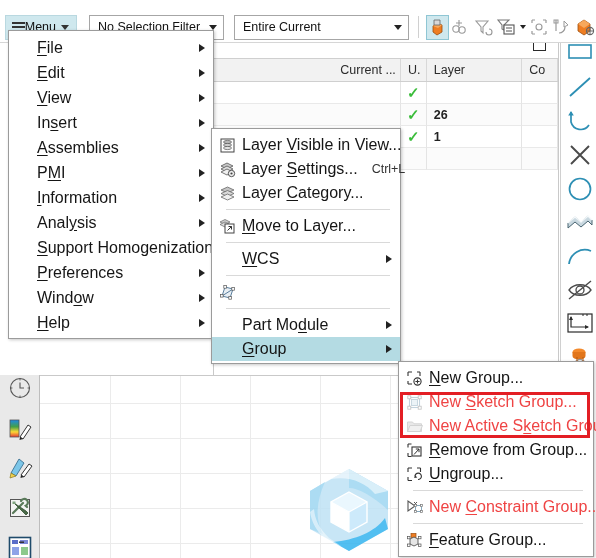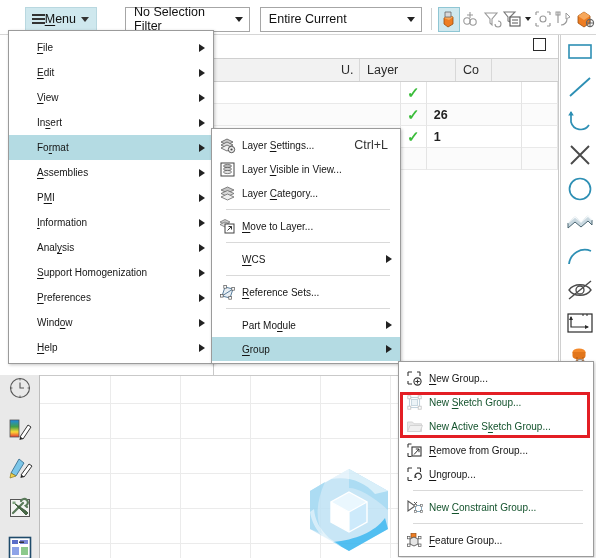--- a/index.html
+++ b/index.html
@@ -9,43 +9,43 @@
     overflow: hidden;
     font-family: "Liberation Sans", sans-serif;
     font-size: 12.5px;
     color: #1b1b1b;
     background: #ffffff;
   }
   #app { position: relative; width: 596px; height: 558px; background: #ffffff; }
 
   
   .topbar {
-    position: absolute; left: 0; top: 4px; width: 596px; height: 31px;
+    position: absolute; left: 0; top: 12px; width: 596px; height: 31px;
     background: #ffffff; border-bottom: 1px solid #d6d6d6;
-    display: flex; align-items: center; padding-left: 20px;
+    display: flex; align-items: center;
   }
   .menu-btn {
     margin-left: 5px; height: 25px; min-width: 72px;
     background: #cfe8ee; border: 1px solid #b9d8e0;
     display: flex; align-items: center; gap: 5px; padding: 0 7px 0 6px;
     font-size: 12.5px; color: #111;
   }
   .hamburger { display: inline-block; width: 13px; height: 10px; position: relative; }
   .hamburger i { position: absolute; left: 0; width: 13px; height: 1.5px; background: #333; }
   .hamburger i:nth-child(1) { top: 0; }
   .hamburger i:nth-child(2) { top: 4px; }
   .hamburger i:nth-child(3) { top: 8px; }
   .caret-dn { width: 0; height: 0; border-left: 4px solid transparent; border-right: 4px solid transparent; border-top: 5px solid #333; }
 
   .combo {
     height: 25px; border: 1px solid #a6a6a6; background: #fff;
     display: flex; align-items: center; justify-content: space-between;
     padding: 0 6px 0 8px; font-size: 12.5px; color: #111;
   }
-  .combo.c1 { margin-left: 28px; width: 152px; justify-content: space-between; }
+  .combo.c1 { margin-left: 12px; width: 152px; justify-content: space-between; }
   .combo.c2 { margin-left: 10px; width: 198px; }
   .combo .caret-dn { border-top-color: #222; }
 
   .tb-sep { width: 1px; height: 22px; background: #d0d0d0; margin: 0 7px 0 9px; }
   .tb-ico {
     width: 26px; height: 25px; display: flex; align-items: center; justify-content: center;
     position: relative;
   }
   .tb-ico.sel { background: #cfe8ee; border: 1px solid #8fc6d4; }
   .tb-dd { width: 12px; height: 25px; display: flex; align-items: center; justify-content: center; }
@@ -99,22 +99,22 @@
 
   
   .menu { position: absolute; background: #ffffff; border: 1px solid #9b9b9b; box-shadow: 1px 1px 3px rgba(0,0,0,0.22); }
   .menu-lvl1 { left: 8px; top: 30px; width: 206px; padding: 4px 0 3px 0; }
   .menu-lvl2 { left: 211px; top: 128px; width: 190px; padding: 4px 0 2px 0; }
   .menu-lvl3 { left: 398px; top: 361px; width: 196px; padding: 4px 0 4px 0; }
 
   .mi { height: 24px; display: flex; align-items: center; position: relative; padding: 0 8px 0 0; cursor: default; white-space: nowrap; }
   .mi.hl { background: #b4dbe3; }
   .mi .mi-ico { width: 30px; min-width: 30px; height: 24px; display: flex; align-items: center; justify-content: center; }
-  .mi .mi-lbl { flex: 1; font-size: 10px; color: #151515; }
-  .mi.disabled .mi-lbl { color: #14532d; }
+  .mi .mi-lbl { flex: 1; font-size: 16px; color: #151515; }
+  .mi.disabled .mi-lbl { color: #ef4444; }
   .mi .mi-acc { font-size: 12.5px; color: #333; padding-left: 14px; padding-right: 4px; }
   .mi .arr { width: 0; height: 0; border-top: 4.5px solid transparent; border-bottom: 4.5px solid transparent; border-left: 6px solid #222; margin-left: 8px; }
   .menu-lvl1 .mi { height: 25px; }
   .menu-lvl1 .mi .mi-lbl { padding-left: 28px; }
   .msep { height: 1px; background: #d9d9d9; margin: 4px 10px 4px 14px; }
   u { text-decoration: underline; text-underline-offset: 1.5px; }
 
   .redbox {
     position: absolute; left: 400px; top: 392px; width: 190px; height: 46px;
     border: 3px solid #e31e24; pointer-events: none; z-index: 40;
@@ -126,20 +126,21 @@
 <body>
 
 <div id="app">
 
   <div class="bgpanel">
     <div class="panel-topstrip">
       <div class="chkbox-sq"></div>
     </div>
     <div class="tbl-head">
       <div class="th c-a"></div>
+      <div class="th c-b">Current ...</div>
       <div class="th c-c">U.</div>
       <div class="th c-d">Layer</div>
       <div class="th c-e">Co</div>
     </div>
     <div class="tbl-row" style="top:50px;">
       <div class="td c-a"></div>
       <div class="td c-b"></div>
       <div class="td c-c">
           <span class="check">✓</span>
         </div>
@@ -410,24 +411,20 @@
         <span class="arr"></span>
       </div>
     <div class="mi">
         <span class="mi-lbl"><u>V</u>iew</span>
         <span class="arr"></span>
       </div>
     <div class="mi">
         <span class="mi-lbl">In<u>s</u>ert</span>
         <span class="arr"></span>
       </div>
-    <div class="mi hl">
-        <span class="mi-lbl">Fo<u>r</u>mat</span>
-        <span class="arr"></span>
-      </div>
     <div class="mi">
         <span class="mi-lbl"><u>A</u>ssemblies</span>
         <span class="arr"></span>
       </div>
     <div class="mi">
         <span class="mi-lbl">P<u>M</u>I</span>
         <span class="arr"></span>
       </div>
     <div class="mi">
         <span class="mi-lbl"><u>I</u>nformation</span>
@@ -449,43 +446,43 @@
         <span class="mi-lbl">Wind<u>o</u>w</span>
         <span class="arr"></span>
       </div>
     <div class="mi">
         <span class="mi-lbl"><u>H</u>elp</span>
         <span class="arr"></span>
       </div>
   </div>
 
   <div class="menu menu-lvl2">
+    <div class="mi">
+      <span class="mi-ico">
+        <svg width="17" height="17" viewBox="0 0 17 17">
+          <rect x="2" y="2" width="13" height="13" fill="#fff" stroke="#444" stroke-width="1"></rect>
+          <ellipse cx="8.5" cy="5" rx="4" ry="1.6" fill="#b9b9b9" stroke="#555" stroke-width="0.7"></ellipse>
+          <ellipse cx="8.5" cy="8" rx="4" ry="1.6" fill="#cfcfcf" stroke="#555" stroke-width="0.7"></ellipse>
+          <ellipse cx="8.5" cy="11" rx="4" ry="1.6" fill="#e2e2e2" stroke="#555" stroke-width="0.7"></ellipse>
+        </svg>
+      </span>
+      <span class="mi-lbl">Layer <u>V</u>isible in View...</span>
+    </div>
     <div class="mi">
       <span class="mi-ico">
         <svg width="17" height="17" viewBox="0 0 17 17">
           <path d="M2 5 L8 2 L14 5 L8 8 Z" fill="#c9c9c9" stroke="#555" stroke-width="0.8"></path>
           <path d="M2 8 L8 5 L14 8 L8 11 Z" fill="#dedede" stroke="#555" stroke-width="0.8"></path>
           <path d="M2 11 L8 8 L14 11 L8 14 Z" fill="#f0f0f0" stroke="#555" stroke-width="0.8"></path>
           <circle cx="12.5" cy="12.5" r="3.2" fill="#eee" stroke="#444" stroke-width="0.9"></circle>
           <circle cx="12.5" cy="12.5" r="1.1" fill="#444"></circle>
         </svg>
       </span>
       <span class="mi-lbl">Layer <u>S</u>ettings...</span>
       <span class="mi-acc">Ctrl+L</span>
-    </div>
-    <div class="mi">
-      <span class="mi-ico">
-        <svg width="17" height="17" viewBox="0 0 17 17">
-          <rect x="2" y="2" width="13" height="13" fill="#fff" stroke="#444" stroke-width="1"></rect>
-          <ellipse cx="8.5" cy="5" rx="4" ry="1.6" fill="#b9b9b9" stroke="#555" stroke-width="0.7"></ellipse>
-          <ellipse cx="8.5" cy="8" rx="4" ry="1.6" fill="#cfcfcf" stroke="#555" stroke-width="0.7"></ellipse>
-          <ellipse cx="8.5" cy="11" rx="4" ry="1.6" fill="#e2e2e2" stroke="#555" stroke-width="0.7"></ellipse>
-        </svg>
-      </span>
-      <span class="mi-lbl">Layer <u>V</u>isible in View...</span>
     </div>
     <div class="mi">
       <span class="mi-ico">
         <svg width="17" height="17" viewBox="0 0 17 17">
           <path d="M2 5 L8.5 2 L15 5 L8.5 8 Z" fill="#c4c4c4" stroke="#666" stroke-width="0.8"></path>
           <path d="M2 8.5 L8.5 5.5 L15 8.5 L8.5 11.5 Z" fill="#d9d9d9" stroke="#666" stroke-width="0.8"></path>
           <path d="M2 12 L8.5 9 L15 12 L8.5 15 Z" fill="#efefef" stroke="#666" stroke-width="0.8"></path>
         </svg>
       </span>
       <span class="mi-lbl">Layer <u>C</u>ategory...</span>
@@ -513,21 +510,20 @@
       <span class="mi-ico">
         <svg width="17" height="17" viewBox="0 0 17 17">
           <path d="M3 12 L6 3 L14 5 L11 14 Z" fill="#e8eef3" stroke="#5a7f9e" stroke-width="1"></path>
           <path d="M3 12 L14 5" stroke="#5a7f9e" stroke-width="1"></path>
           <rect x="1.5" y="10.5" width="2.6" height="2.6" fill="#fff" stroke="#555" stroke-width="0.7"></rect>
           <rect x="4.8" y="1.6" width="2.6" height="2.6" fill="#fff" stroke="#555" stroke-width="0.7"></rect>
           <rect x="12.8" y="3.6" width="2.6" height="2.6" fill="#fff" stroke="#555" stroke-width="0.7"></rect>
           <rect x="9.8" y="12.6" width="2.6" height="2.6" fill="#fff" stroke="#555" stroke-width="0.7"></rect>
         </svg>
       </span>
-      <span class="mi-lbl"><u>R</u>eference Sets...</span>
     </div>
     <div class="msep"></div>
     <div class="mi">
       <span class="mi-ico"></span>
       <span class="mi-lbl">Part Mo<u>d</u>ule</span>
       <span class="arr"></span>
     </div>
     <div class="mi hl">
       <span class="mi-ico"></span>
       <span class="mi-lbl"><u>G</u>roup</span>

